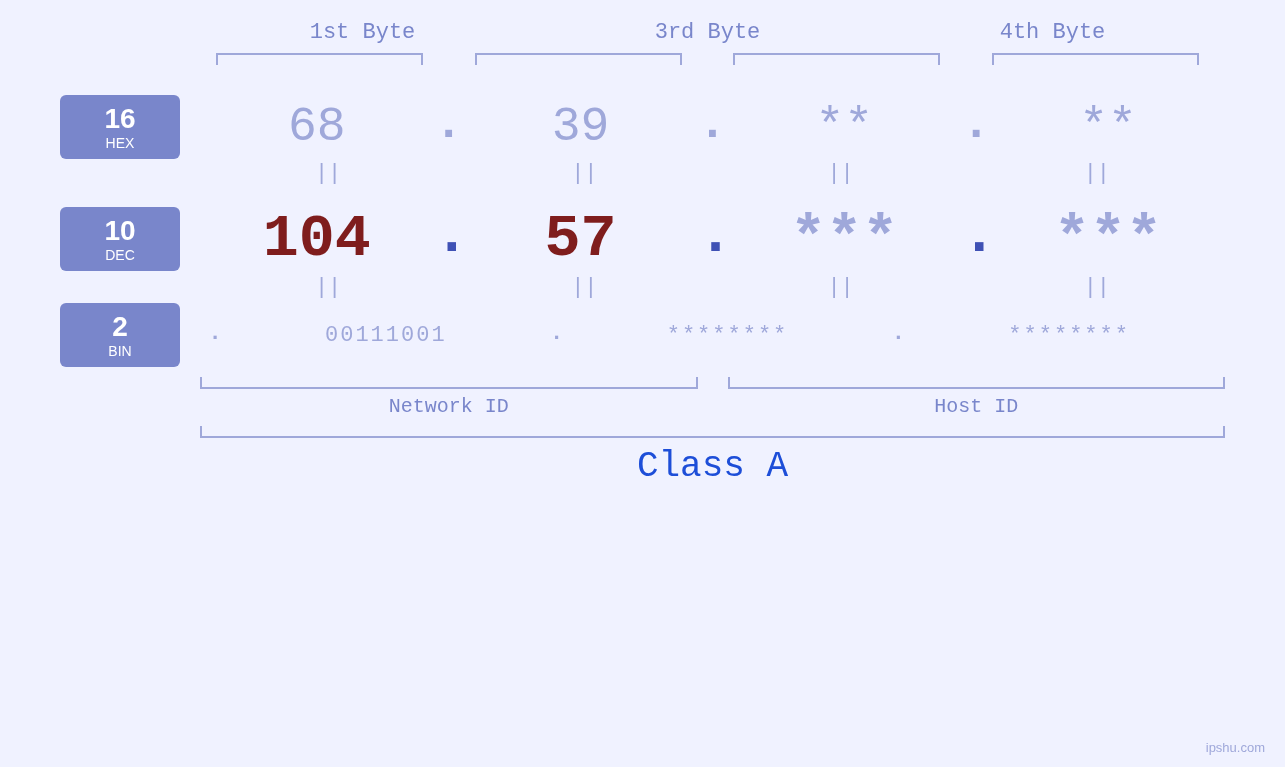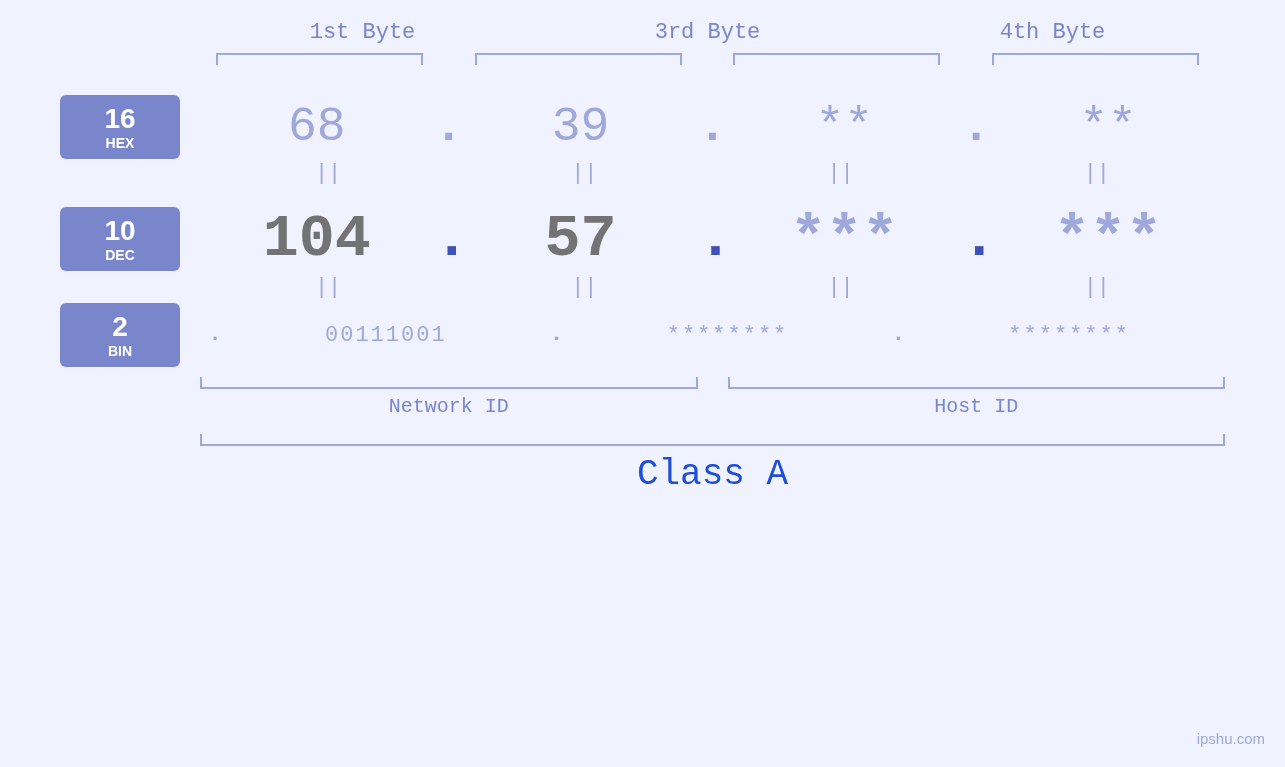--- a/index.html
+++ b/index.html
@@ -81,38 +81,37 @@
       text-align: right;
     }
     .base-number {
       font-size: 28px;
       font-weight: bold;
       font-family: Arial, sans-serif;
     }
     .base-name {
       font-size: 14px;
       font-family: Arial, sans-serif;
-      font-weight: bold;
+      font-weight: normal;
     }
 
     .values-row {
       display: flex;
       flex: 1;
-      align-items: center;
     }
     .byte-value {
       flex: 1;
       text-align: center;
       color: #5c6bc0;
       position: relative;
     }
     .byte-value.large {
       font-size: 60px;
       font-weight: bold;
-      color: #737373;
+      color: #7f1d1d;
     }
     .byte-value.medium {
       font-size: 48px;
       color: #9fa8da;
     }
     .byte-value.small {
       font-size: 22px;
       color: #9fa8da;
       letter-spacing: 2px;
     }
@@ -172,21 +171,21 @@
       height: 12px;
       border-bottom: 2px solid #9fa8da;
       border-left: 2px solid #9fa8da;
       border-right: 2px solid #9fa8da;
     }
 
     .id-labels {
       display: flex;
       padding-left: 140px;
       width: 100%;
-      margin-bottom: 16px;
+      margin-bottom: 8px;
     }
     .id-label {
       text-align: center;
       color: #7986cb;
       font-size: 20px;
       font-family: 'Courier New', Courier, monospace;
     }
     .id-label.network {
       flex: 2;
     }
@@ -211,24 +210,24 @@
     .class-label {
       text-align: center;
       color: #1d4ed8;
       font-size: 36px;
       font-family: 'Courier New', Courier, monospace;
       padding-left: 140px;
     }
 
     .watermark {
       position: absolute;
-      bottom: 20px;
+      bottom: 12px;
       right: 20px;
       color: #9fa8da;
-      font-size: 15px;
+      font-size: 13px;
       font-family: Arial, sans-serif;
     }
 
     
     .hex-row { margin-top: 10px; }
     .dec-row { margin-top: 16px; }
     .bin-row { margin-top: 0px; }
   </style>
 </head>
 <body>

